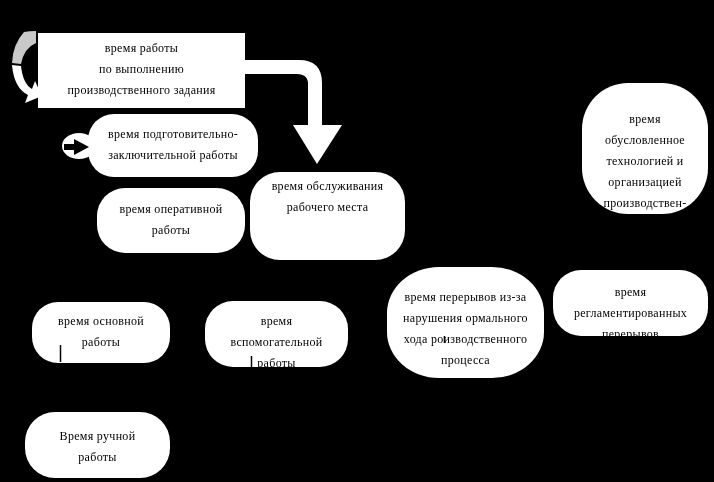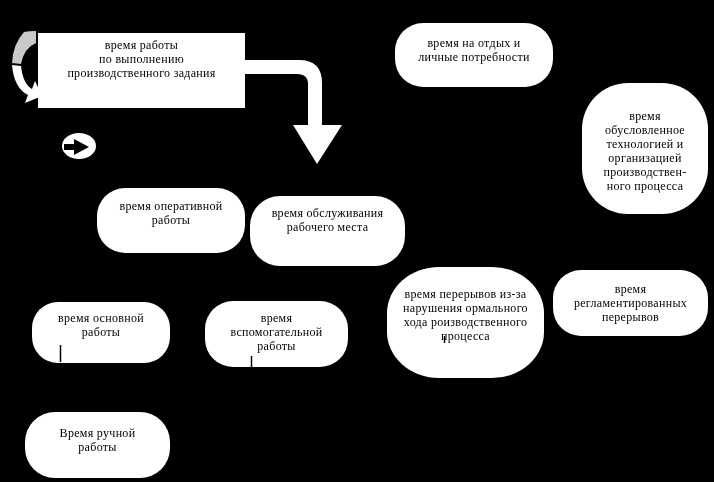--- a/index.html
+++ b/index.html
@@ -9,56 +9,56 @@
     height: 482px;
     background: #000000;
     overflow: hidden;
     font-family: "Liberation Serif", "DejaVu Serif", serif;
   }
   .node {
     position: absolute;
     background: #ffffff;
     color: #000000;
     font-size: 12px;
-    line-height: 14px;
+    line-height: 21px;
     letter-spacing: 0.3px;
     text-align: center;
     white-space: pre-line;
     box-sizing: border-box;
   }
   
   .n0  { left: 38px;  top: 33px;  width: 207px; height: 75px;  border-radius: 0;    padding-top: 5px; }
   .n1  { left: 395px; top: 23px;  width: 158px; height: 64px;  border-radius: 28px; padding-top: 13px; }
   .n2  { left: 88px;  top: 114px; width: 170px; height: 63px;  border-radius: 26px; padding-top: 10px; }
   .n3  { left: 396px; top: 105px; width: 160px; height: 79px;  border-radius: 30px; padding-top: 13px; }
   .n4  { left: 582px; top: 83px;  width: 126px; height: 131px; border-radius: 46px; padding-top: 26px; }
   .n5  { left: 97px;  top: 188px; width: 148px; height: 65px;  border-radius: 28px; padding-top: 11px; }
-  .n6  { left: 250px; top: 172px; width: 155px; height: 70px;  border-radius: 30px; padding-top: 10px; margin-top: 24px; }
+  .n6  { left: 250px; top: 172px; width: 155px; height: 88px;  border-radius: 30px; padding-top: 4px; }
   .n7  { left: 387px; top: 267px; width: 157px; height: 111px; border-radius: 52px / 46px; padding-top: 20px; }
   .n8  { left: 553px; top: 270px; width: 155px; height: 66px;  border-radius: 28px; padding-top: 12px; }
   .n9  { left: 32px;  top: 302px; width: 138px; height: 61px;  border-radius: 26px; padding-top: 9px; }
   .n10 { left: 205px; top: 301px; width: 143px; height: 66px;  border-radius: 28px; padding-top: 10px; }
   .n11 { left: 25px;  top: 412px; width: 145px; height: 66px;  border-radius: 30px; padding-top: 14px; }
   .n12 { left: 330px; top: 411px; width: 143px; height: 67px;  border-radius: 30px; padding-top: 16px; }
   .overlay {
     position: absolute;
     left: 0; top: 0;
     pointer-events: none;
   }
 </style>
 </head>
 <body>
 
 <div class="canvas">
 
   <div class="node n0">время работы
 по выполнению
 производственного задания</div>
-  <div class="node n1">время на отдых и
-личные потребности</div>
+  <div class="node n2">время подготовительно-
+заключительной работы</div>
   <div class="node n4">время
 обусловленное
 технологией и
 организацией
 производствен-
 ного процесса</div>
   <div class="node n5">время оперативной
 работы</div>
   <div class="node n6">время обслуживания
 рабочего места</div>

